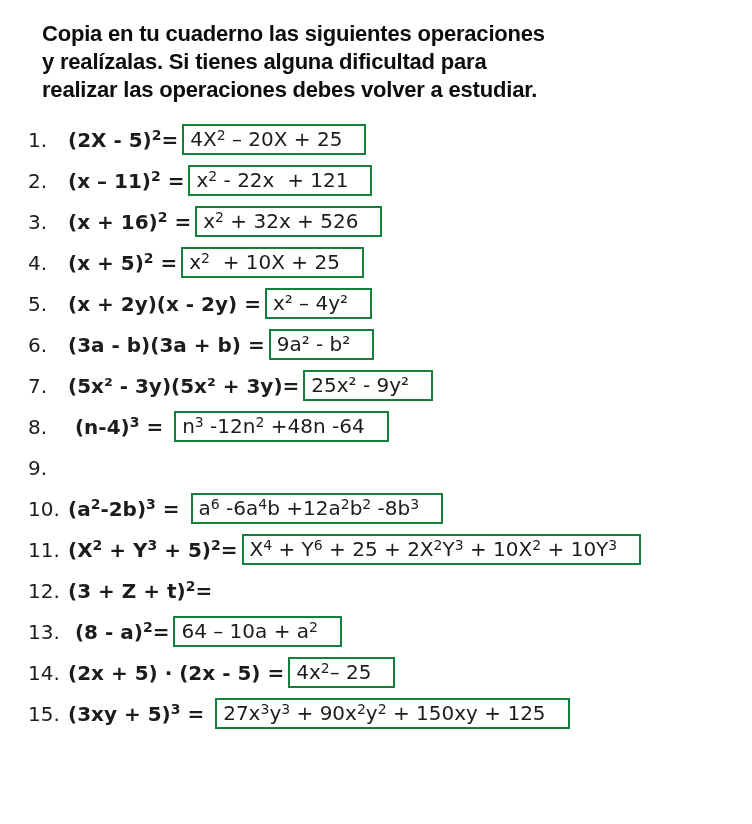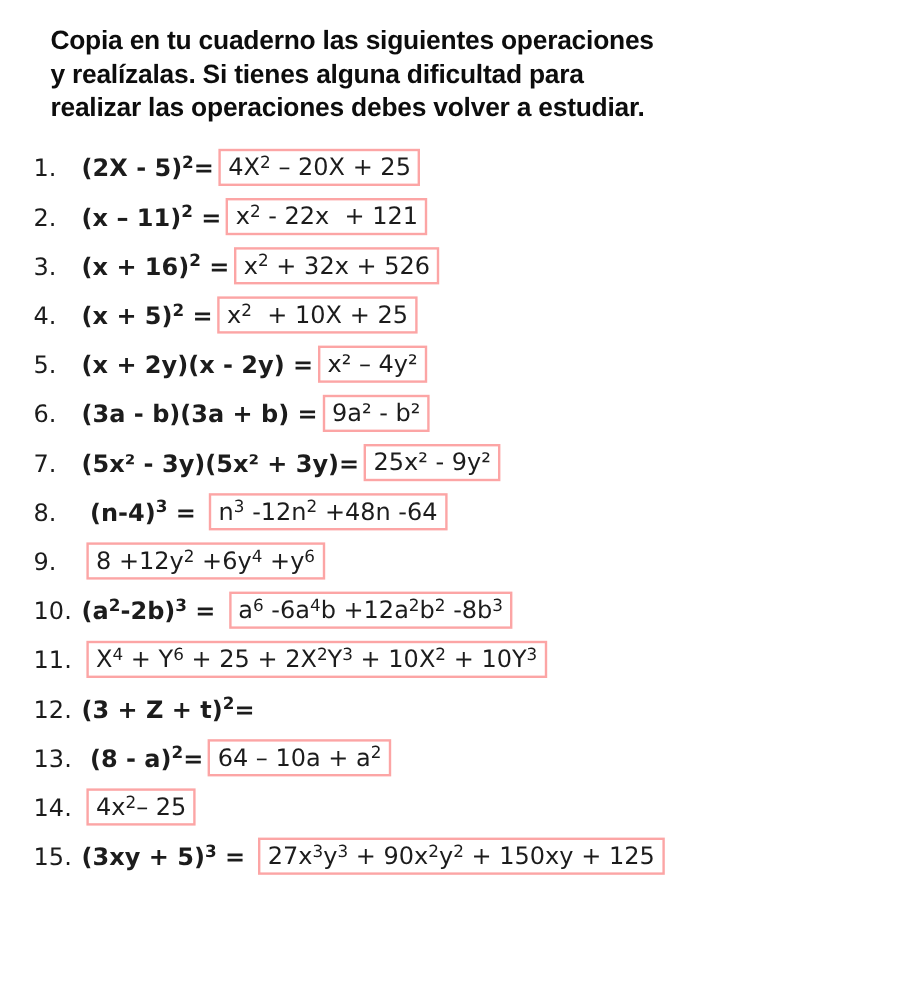--- a/index.html
+++ b/index.html
@@ -44,22 +44,22 @@
   .num {
     min-width: 40px;
     white-space: pre;
   }
   .lhs {
     white-space: pre;
     font-weight: bold;
   }
   .ans {
     display: inline-block;
-    border: 2px solid #fca5a5;
-    padding: 1px 6px 2px 6px;
+    border: 2px solid #15803d;
+    padding: 1px 22px 2px 6px;
     margin-left: 4px;
     white-space: pre;
   }
   sup {
     font-size: 0.7em;
     line-height: 0;
     position: relative;
     top: -0.45em;
     vertical-align: baseline;
   }
@@ -120,47 +120,48 @@
     </div>
 
     <div class="row">
       <span class="num">8.</span>
       <span class="lhs"> (n-4)<sup>3</sup> = </span>
       <span class="ans">n<sup>3</sup> -12n<sup>2</sup> +48n -64</span>
     </div>
 
     <div class="row">
       <span class="num">9.</span>
-      <span class="ans">8 +12y<sup>2</sup> +6y<sup>4</sup> +y<sup>6</sup></span>
     </div>
 
     <div class="row">
       <span class="num">10.</span>
       <span class="lhs">(a<sup>2</sup>-2b)<sup>3</sup> = </span>
       <span class="ans">a<sup>6</sup> -6a<sup>4</sup>b +12a<sup>2</sup>b<sup>2</sup> -8b<sup>3</sup></span>
     </div>
 
     <div class="row">
       <span class="num">11.</span>
+      <span class="lhs">(X<sup>2</sup> + Y<sup>3</sup> + 5)<sup>2</sup>=</span>
       <span class="ans">X<sup>4</sup> + Y<sup>6</sup> + 25 + 2X<sup>2</sup>Y<sup>3</sup> + 10X<sup>2</sup> + 10Y<sup>3</sup></span>
     </div>
 
     <div class="row">
       <span class="num">12.</span>
       <span class="lhs">(3 + Z + t)<sup>2</sup>=</span>
     </div>
 
     <div class="row">
       <span class="num">13.</span>
       <span class="lhs"> (8 - a)<sup>2</sup>=</span>
       <span class="ans">64 – 10a + a<sup>2</sup></span>
     </div>
 
     <div class="row">
       <span class="num">14.</span>
+      <span class="lhs">(2x + 5) · (2x - 5) =</span>
       <span class="ans">4x<sup>2</sup>– 25</span>
     </div>
 
     <div class="row">
       <span class="num">15.</span>
       <span class="lhs">(3xy + 5)<sup>3</sup> = </span>
       <span class="ans">27x<sup>3</sup>y<sup>3</sup> + 90x<sup>2</sup>y<sup>2</sup> + 150xy + 125</span>
     </div>
 
   </div>

